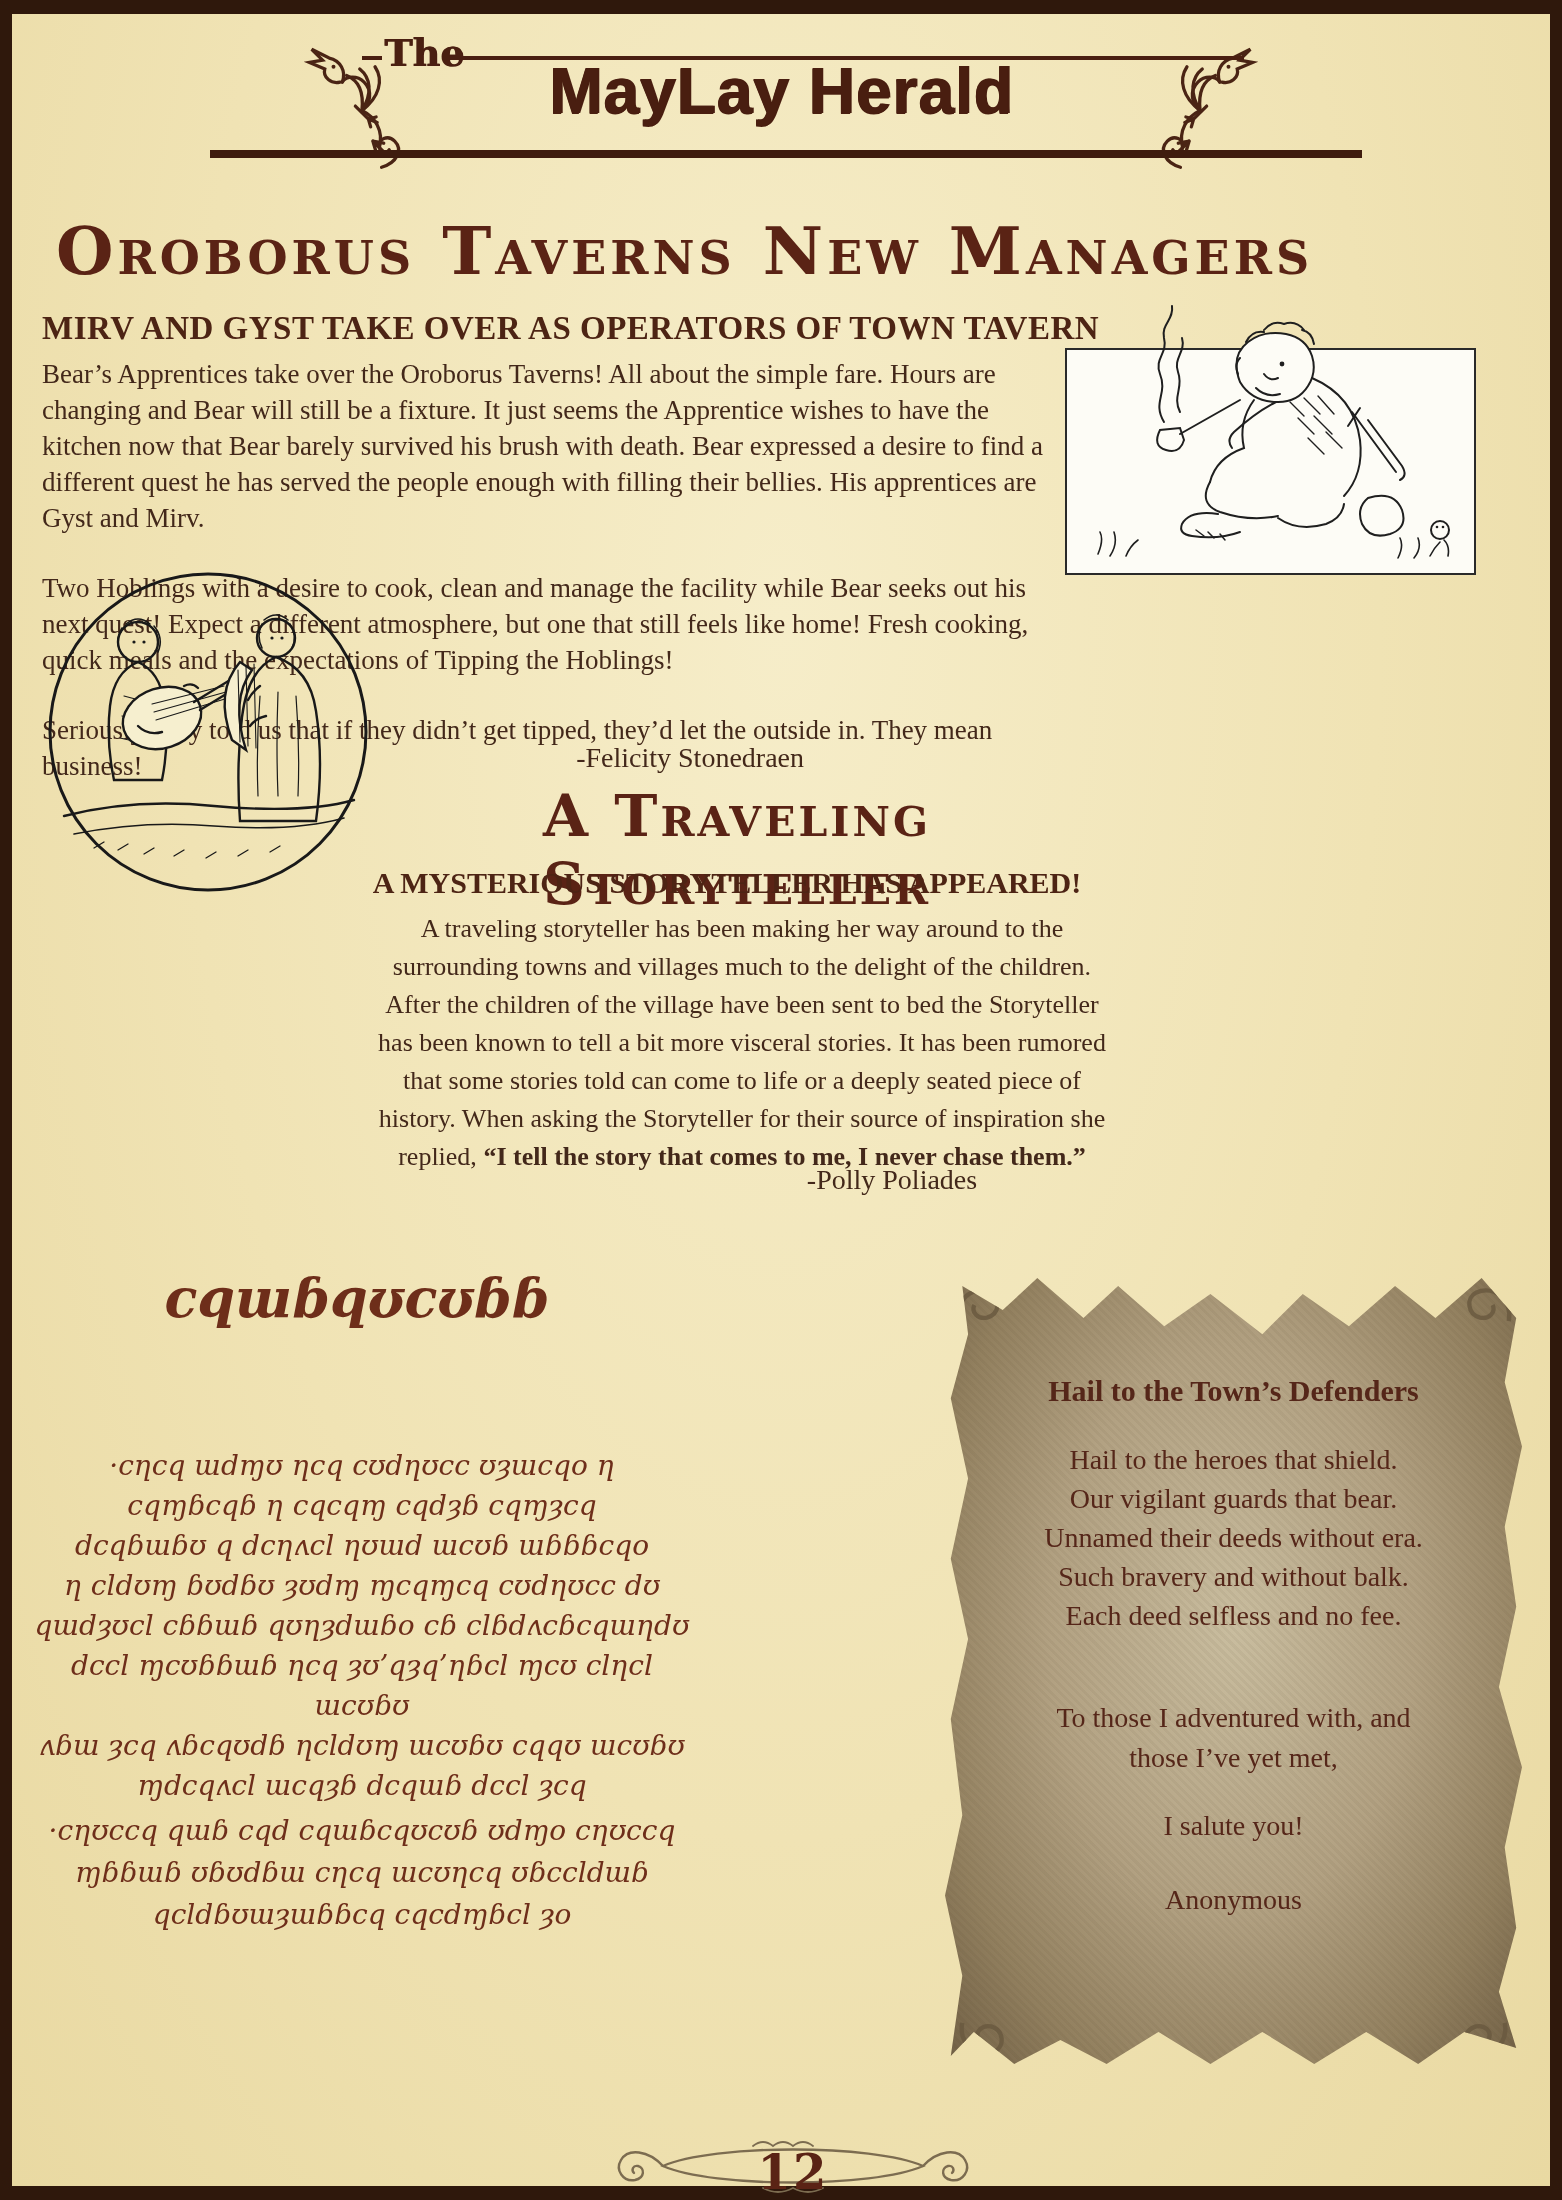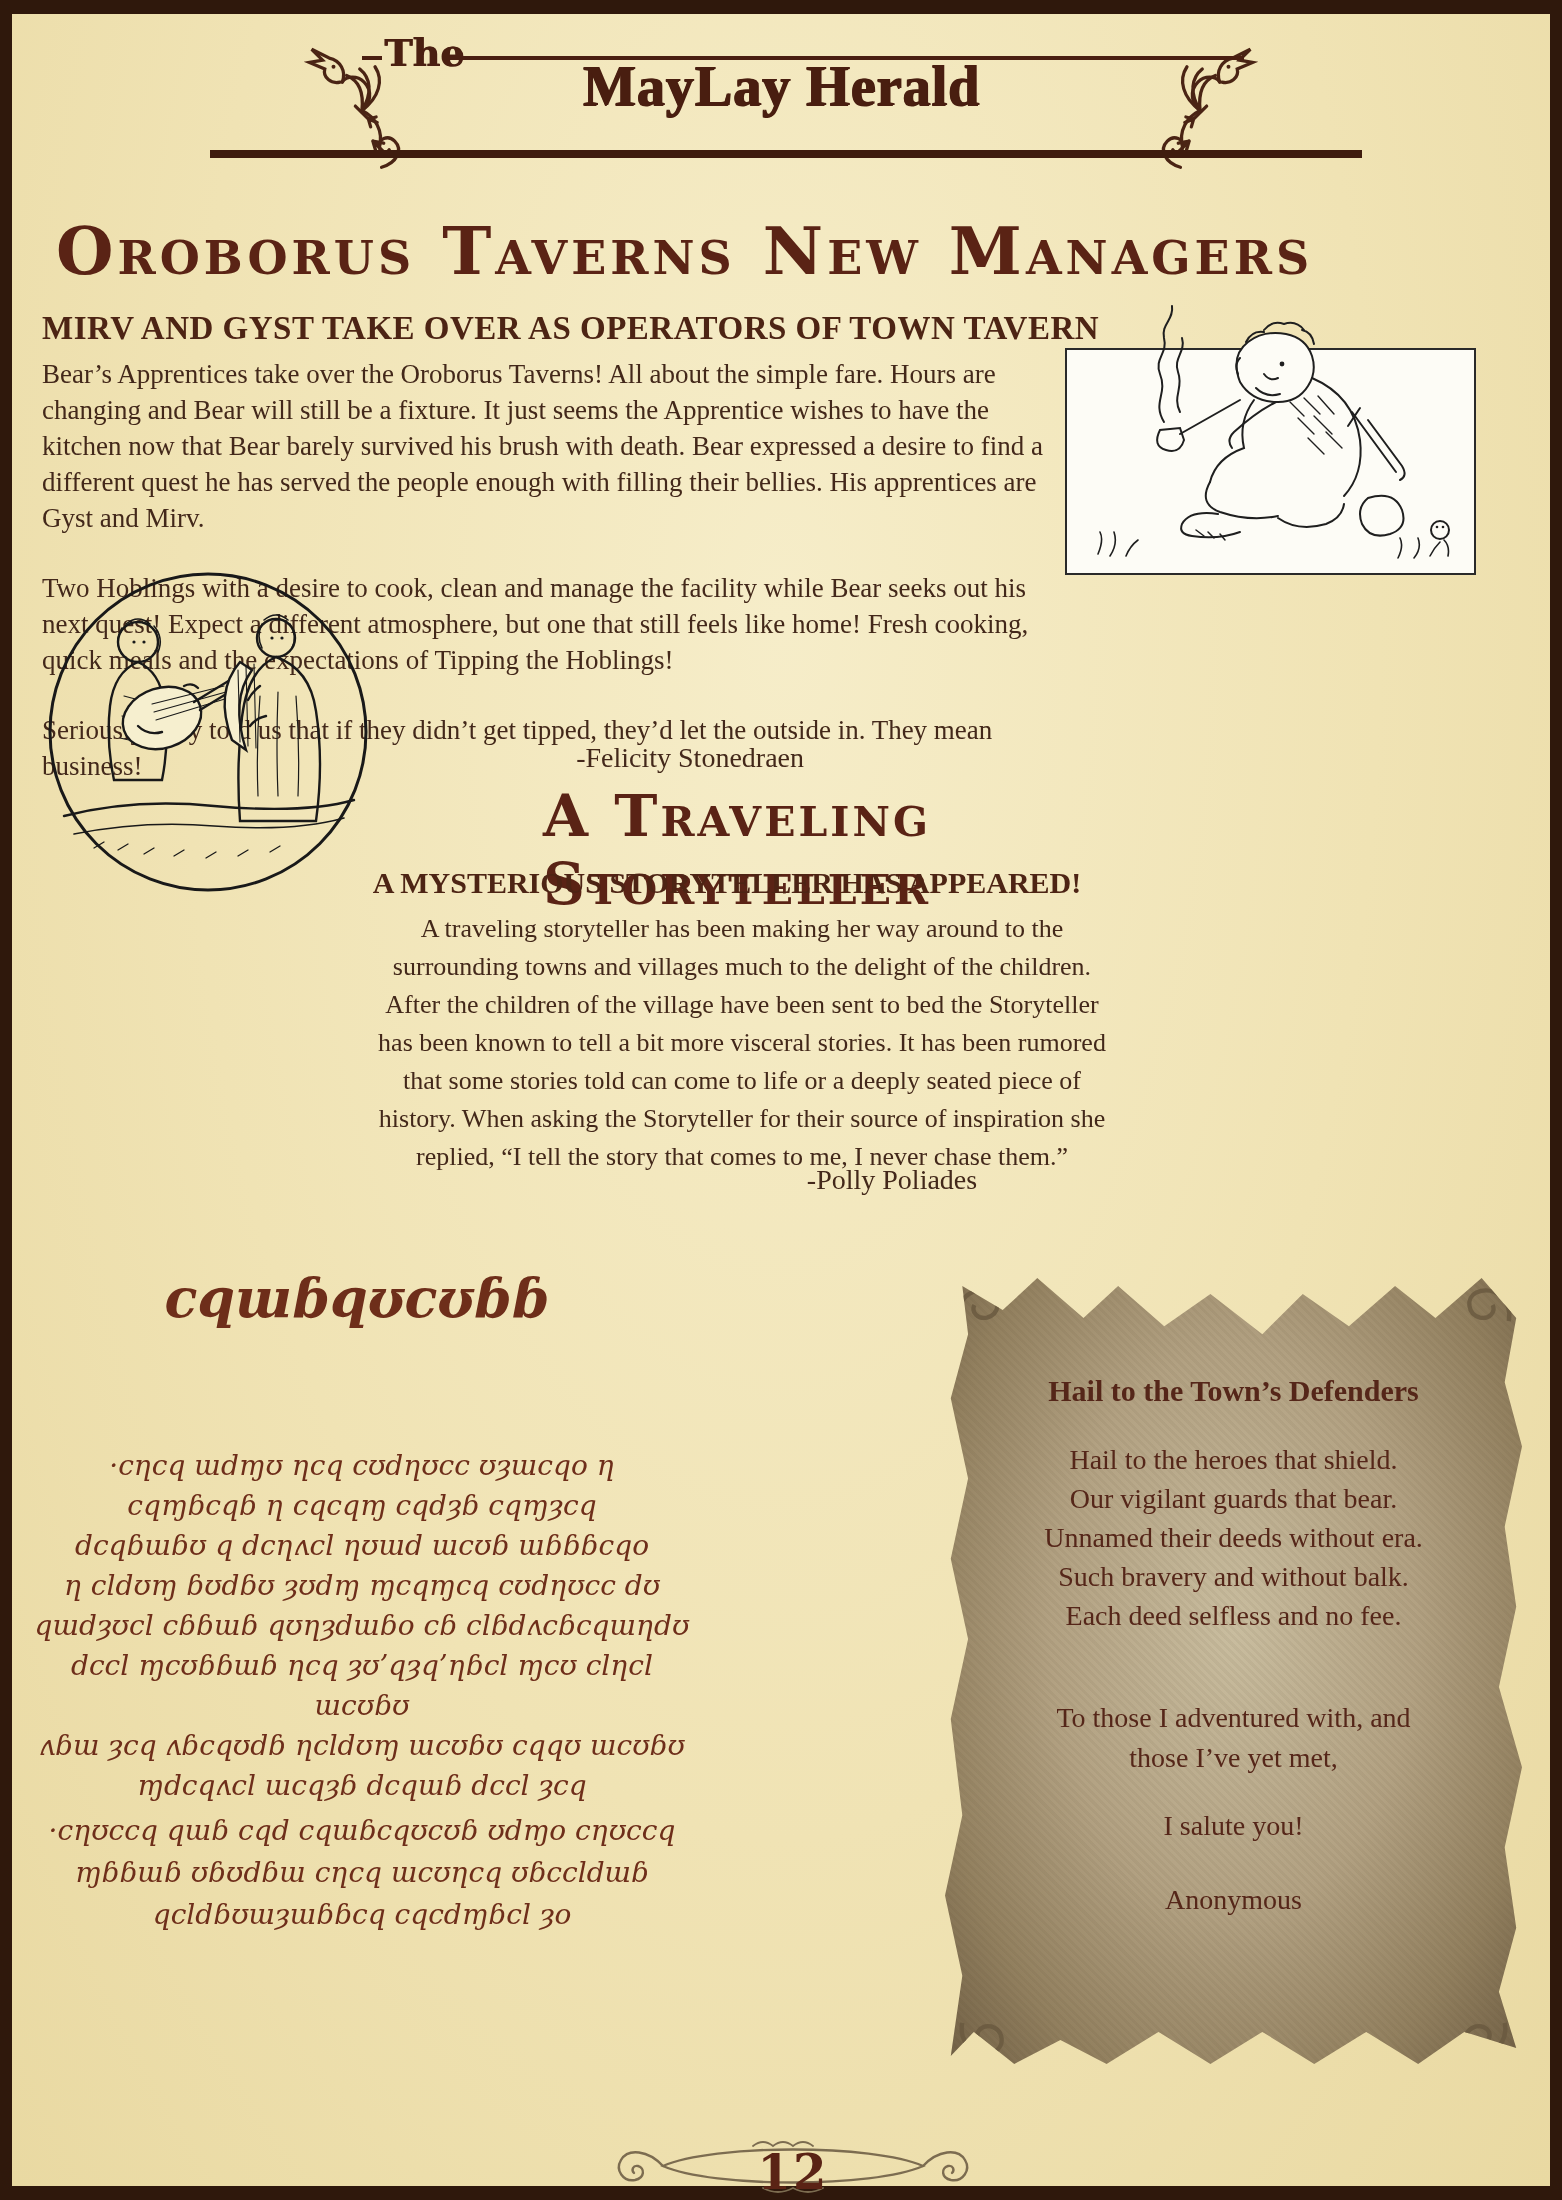--- a/index.html
+++ b/index.html
@@ -7,22 +7,22 @@
         font-family:"Liberation Serif","DejaVu Serif",serif;}
   .paper{position:absolute;left:12px;top:14px;right:12px;bottom:14px;
          background:radial-gradient(ellipse at 50% 28%,#f6edc9 0%,#f0e3b4 55%,#e9d9a2 100%);}
   .abs{position:absolute;}
 
   
   .masthead-the{left:372px;top:16px;font-size:38px;font-weight:bold;color:#4a1f11;
                 font-family:"DejaVu Serif",serif;text-shadow:1px 0 #4a1f11;}
   .rule-thin-left{left:350px;top:42px;width:20px;height:4px;background:#4a1f11;}
   .rule-thin{left:432px;top:42px;width:800px;height:4px;background:#4a1f11;}
-  .masthead-title{left:0;right:0;top:40px;text-align:center;font-size:56px;font-weight:bold;
-                  color:#491e10;font-family:Liberation Serif, serif;letter-spacing:1px;
+  .masthead-title{left:0;right:0;top:40px;text-align:center;font-size:64px;font-weight:bold;
+                  color:#491e10;font-family:Liberation Sans, sans-serif;letter-spacing:1px;
                   text-shadow:1.6px 0 #491e10, 0 1px #491e10;}
   .rule-thick{left:198px;top:136px;width:1152px;height:8px;background:#3f1c0e;}
   .dragon{width:126px;height:142px;}
   .dragon-left{left:288px;top:20px;transform:scaleX(-1);}
   .dragon-right{left:1124px;top:20px;}
 
   
   .headline1{left:0;right:0;top:198px;text-align:left;font-size:66px;font-weight:bold;
              font-variant:small-caps;letter-spacing:4px;color:#5a2315;
              font-family:"DejaVu Serif",serif;padding-left:44px;}
@@ -38,21 +38,21 @@
   .pic1-svg{left:1056px;top:248px;width:402px;height:306px;}
 
   
   .headline2{left:340px;top:768px;width:770px;text-align:center;font-size:58px;font-weight:bold;
              font-variant:small-caps;letter-spacing:3px;color:#5a2315;
              font-family:"DejaVu Serif",serif;}
   .subhead2{left:330px;top:852px;width:770px;text-align:center;font-size:30px;font-weight:bold;
             color:#4d2414;white-space:nowrap;}
   .body2{left:358px;top:896px;width:744px;text-align:center;font-size:26px;line-height:38px;
          color:#43281a;}
-  .body2 .quote{font-weight:normal;}
+  .body2 .quote{font-weight:bold;}
   .byline2{left:700px;top:1150px;width:360px;text-align:center;font-size:28px;color:#43281a;}
 
   
   .pic2-svg{left:22px;top:552px;width:348px;height:334px;}
 
   
   .elvish{color:#6e2e1a;font-family:"DejaVu Serif",serif;font-style:italic;}
   .elvish-head{left:20px;top:1242px;width:650px;text-align:center;font-size:54px;
                font-weight:bold;line-height:84px;}
   .elvish-p1{left:10px;top:1432px;width:680px;text-align:center;font-size:28px;

